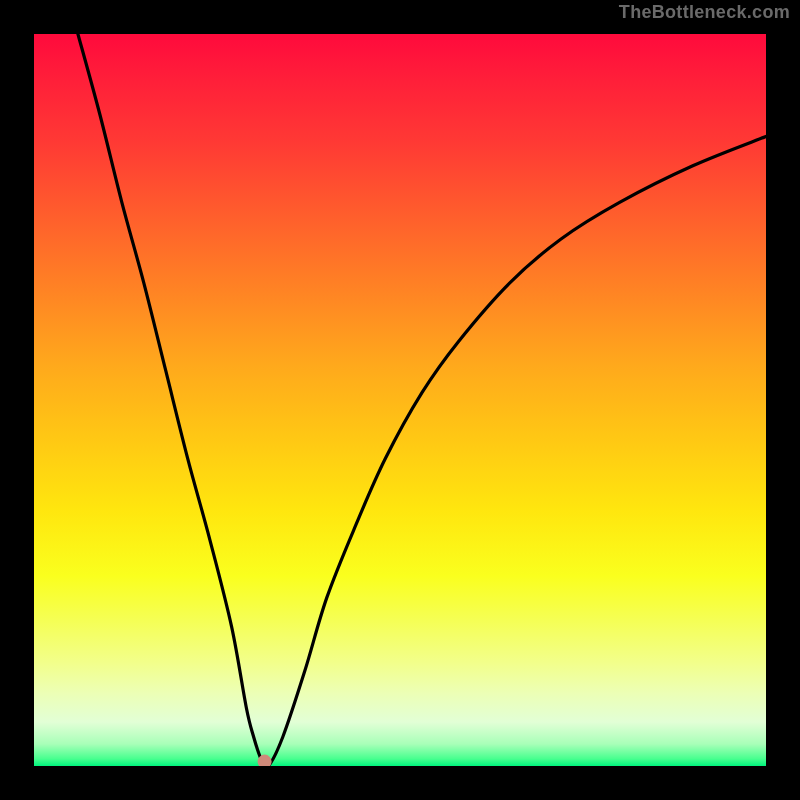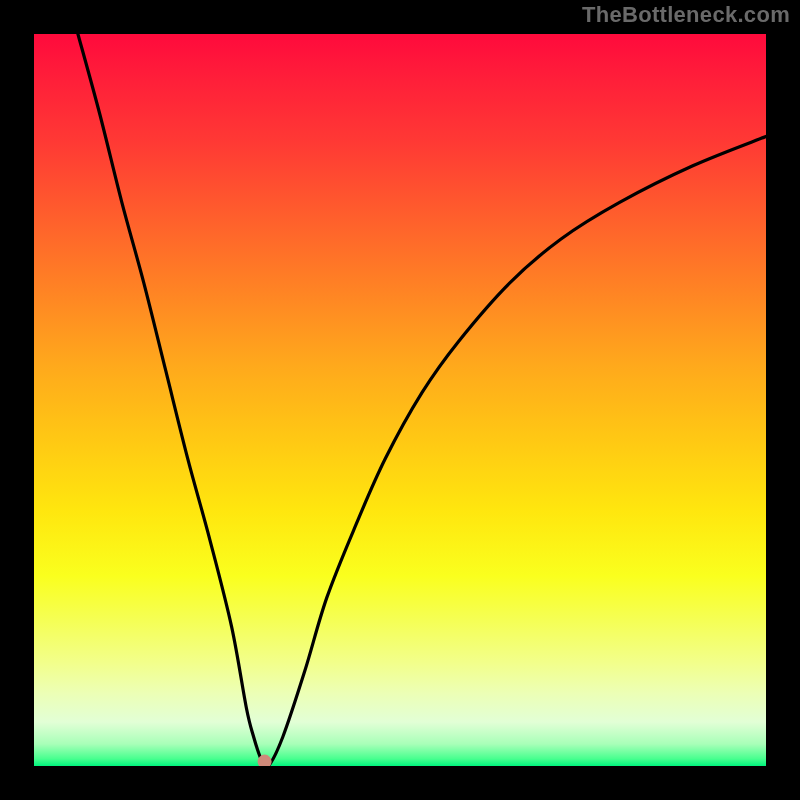--- a/index.html
+++ b/index.html
@@ -55,21 +55,21 @@
     left: 0;
     top: 0;
     width: 100%;
     height: 100%;
   }
   .watermark {
     position: absolute;
     top: 2px;
     right: 10px;
     font-family: Arial, Helvetica, sans-serif;
-    font-size: 22px;
+    font-size: 18px;
     font-weight: 600;
     color: #6a6a6a;
     letter-spacing: 0.3px;
     text-align: right;
   }
 </style>
 </head>
 <body>
 
 <div class="frame">

